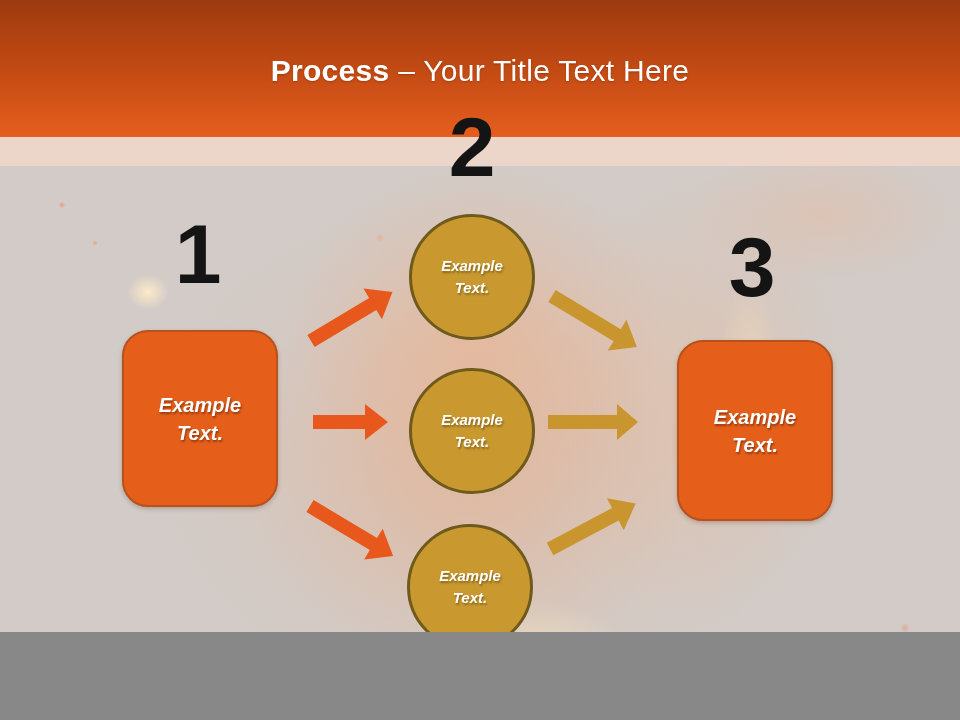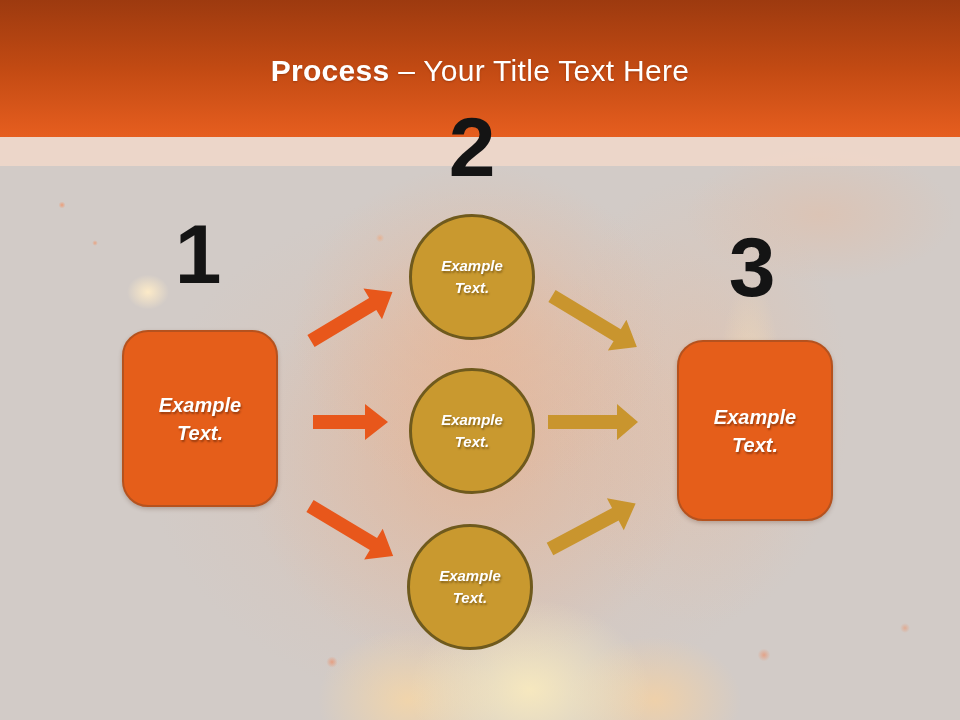--- a/index.html
+++ b/index.html
@@ -1,19 +1,19 @@
 <!DOCTYPE html>
 <html><head>
 <meta charset="utf-8">
 <style>
   html, body { margin: 0; padding: 0; background: #888; }
   .slide {
     position: relative;
     width: 960px;
-    height: 720px;
+    height: 632px;
     overflow: hidden;
     font-family: "Liberation Sans", "DejaVu Sans", sans-serif;
     background:
       radial-gradient(circle 5px at 62px 205px, rgba(242,146,100,0.8), rgba(242,146,100,0) 70%),
       radial-gradient(circle 4px at 95px 243px, rgba(242,146,100,0.7), rgba(242,146,100,0) 70%),
       radial-gradient(circle 6px at 380px 238px, rgba(244,160,110,0.55), rgba(244,160,110,0) 70%),
       radial-gradient(ellipse 30px 25px at 148px 292px, rgba(255,236,200,0.95), rgba(255,236,200,0) 70%),
       radial-gradient(circle 8px at 332px 662px, rgba(240,130,85,0.6), rgba(240,130,85,0) 70%),
       radial-gradient(circle 9px at 764px 655px, rgba(240,130,85,0.55), rgba(240,130,85,0) 70%),
       radial-gradient(circle 7px at 905px 628px, rgba(238,140,95,0.5), rgba(238,140,95,0) 70%),

